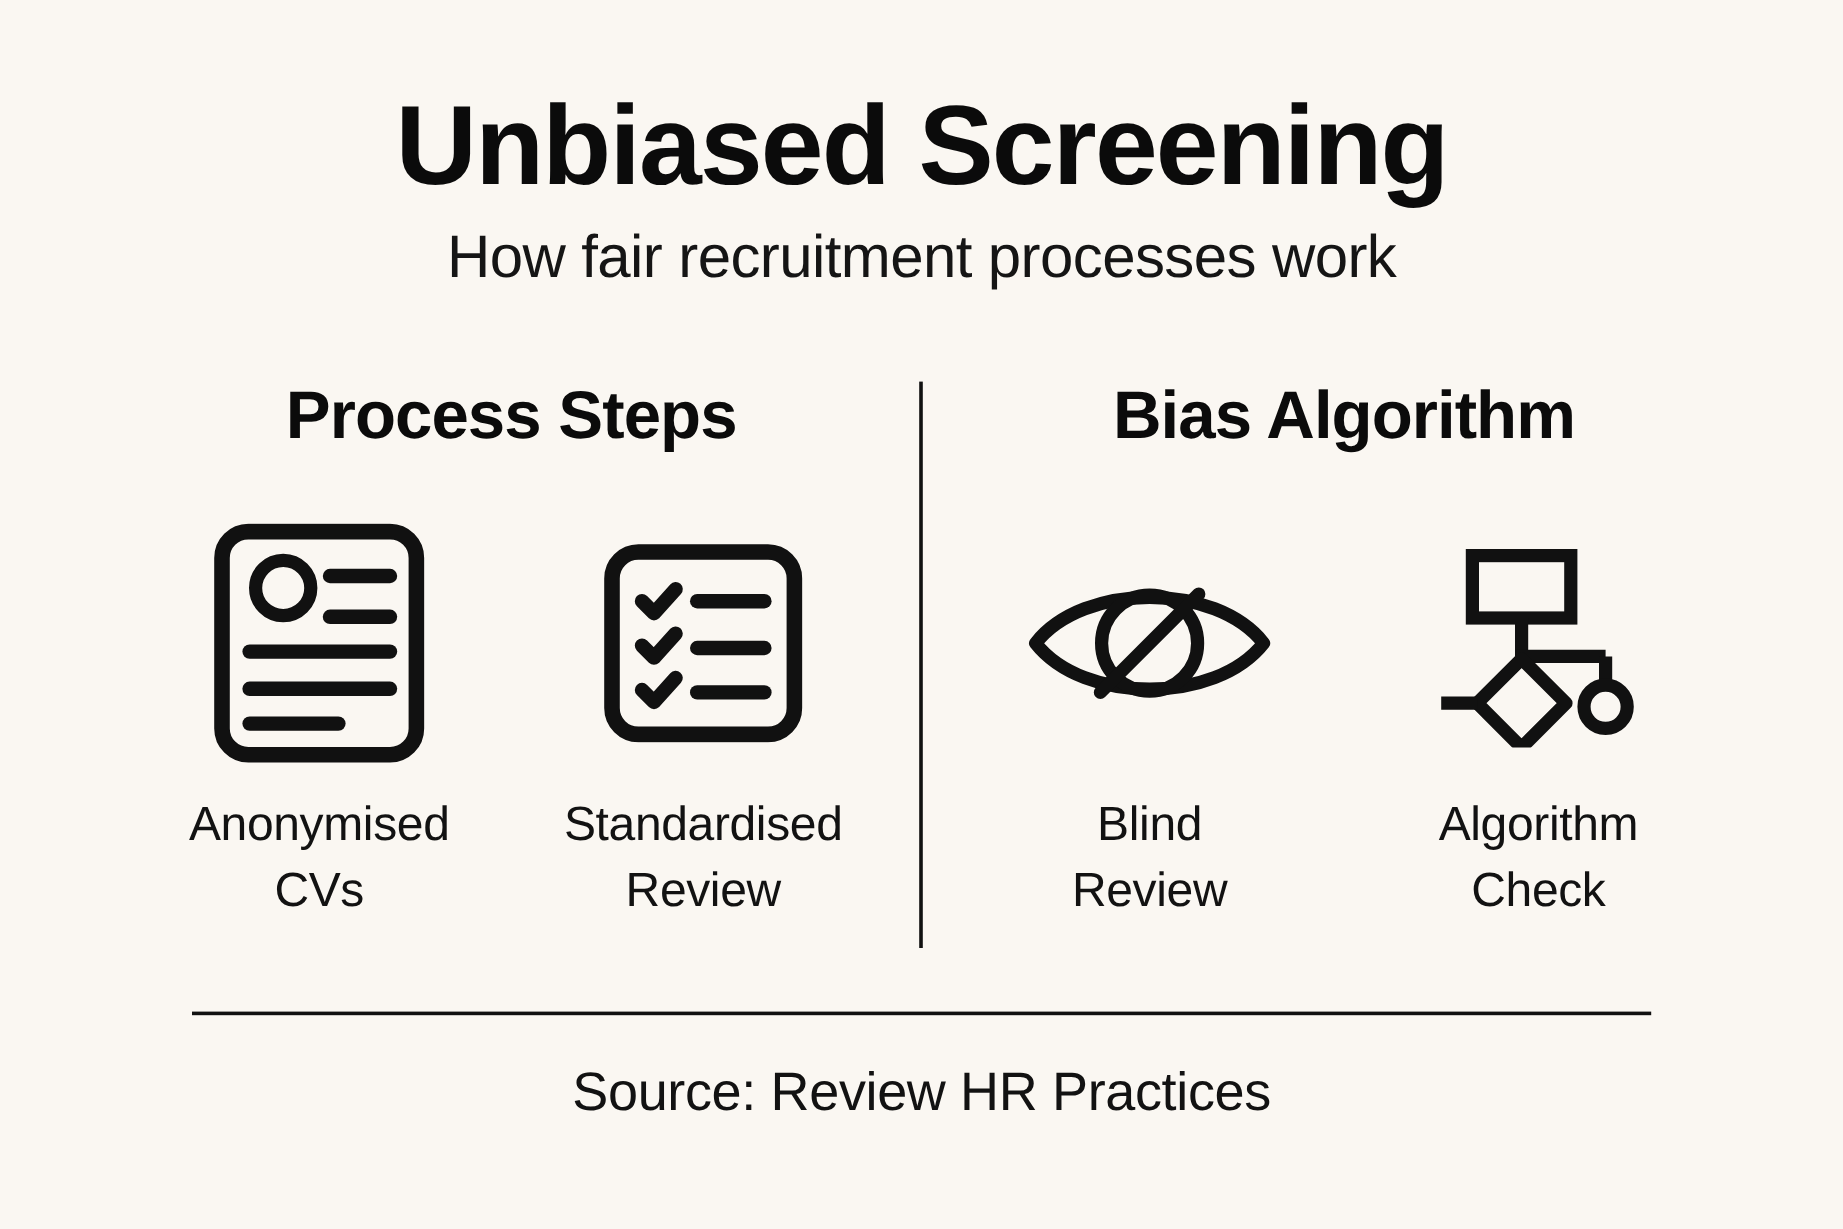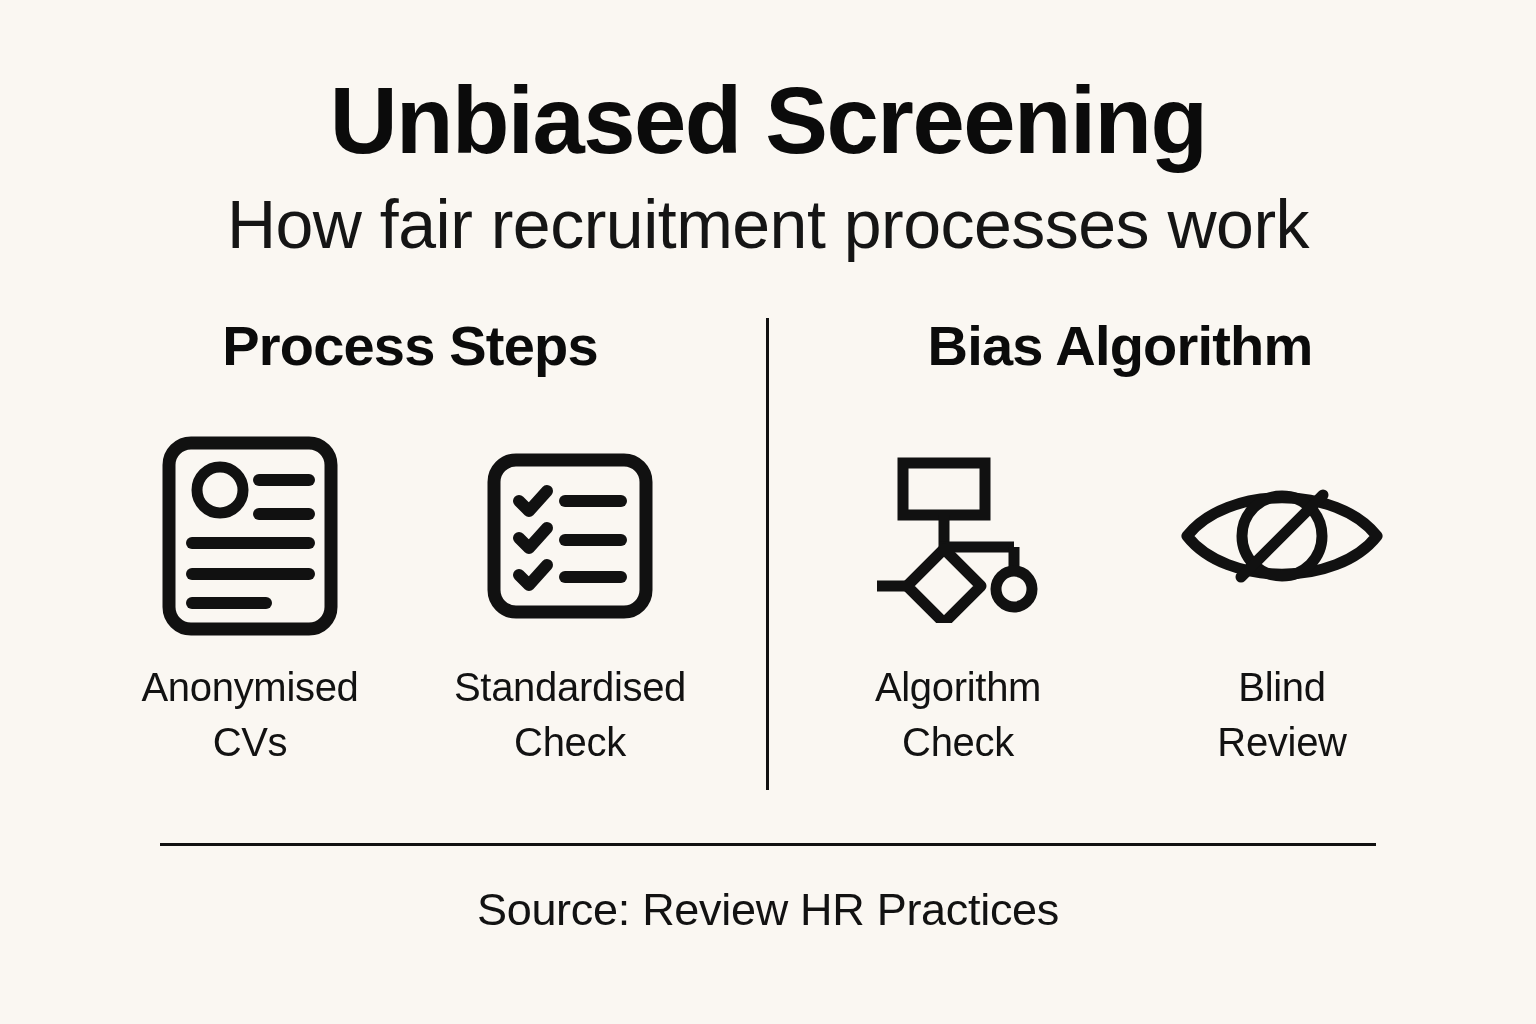--- a/index.html
+++ b/index.html
@@ -32,21 +32,21 @@
   }
   .title {
     font-size: 94px;
     font-weight: 700;
     letter-spacing: -1.5px;
     line-height: 1.05;
     margin: 0;
     color: #0b0b0b;
   }
   .subtitle {
-    font-size: 68px;
+    font-size: 50px;
     font-weight: 400;
     letter-spacing: -0.5px;
     line-height: 1.1;
     margin: 16px 0 0 0;
     color: #151515;
   }
 
   
   .panels {
     position: absolute;
@@ -61,21 +61,21 @@
     top: 0px;
     width: 3px;
     height: 472px;
     background: #111111;
   }
   .panel {
     position: absolute;
     top: 0;
     height: 472px;
   }
-  .panel-left  { left: 80px;  width: 660px; }
+  .panel-left  { left: 96px;  width: 660px; }
   .panel-right { left: 790px; width: 660px; }
 
   .panel-heading {
     font-size: 56px;
     font-weight: 700;
     letter-spacing: -0.8px;
     text-align: center;
     margin: 0;
     line-height: 1;
     color: #0b0b0b;
@@ -174,58 +174,58 @@
               <rect x="7" y="7" width="152" height="152" rx="22" ry="22" stroke="#111111" stroke-width="13"></rect>
               <path d="M32 48 L42 58 L60 38" stroke="#111111" stroke-width="12" stroke-linecap="round" stroke-linejoin="round"></path>
               <path d="M32 85 L42 95 L60 75" stroke="#111111" stroke-width="12" stroke-linecap="round" stroke-linejoin="round"></path>
               <path d="M32 122 L42 132 L60 112" stroke="#111111" stroke-width="12" stroke-linecap="round" stroke-linejoin="round"></path>
               <line x1="78" y1="48" x2="134" y2="48" stroke="#111111" stroke-width="12" stroke-linecap="round"></line>
               <line x1="78" y1="87" x2="134" y2="87" stroke="#111111" stroke-width="12" stroke-linecap="round"></line>
               <line x1="78" y1="124" x2="134" y2="124" stroke="#111111" stroke-width="12" stroke-linecap="round"></line>
             </svg>
           </div>
           <div class="item-label">Standardised
-Check</div>
+Review</div>
         </div>
 
       </div>
     </div>
 
     <div class="panel panel-right">
       <h2 class="panel-heading">Bias Algorithm</h2>
       <div class="items">
+
+        <div class="item">
+          <div class="icon-box">
+            <svg width="206" height="146" viewBox="0 0 206 146" fill="none" xmlns="http://www.w3.org/2000/svg">
+              <path d="M8 73 C48 22, 158 22, 198 73 C158 124, 48 124, 8 73 Z" stroke="#111111" stroke-width="11" stroke-linejoin="round"></path>
+              <circle cx="103" cy="73" r="40" stroke="#111111" stroke-width="11"></circle>
+              <line x1="62" y1="114" x2="144" y2="32" stroke="#111111" stroke-width="11" stroke-linecap="round"></line>
+            </svg>
+          </div>
+          <div class="item-label">Blind
+Review</div>
+        </div>
 
         <div class="item">
           <div class="icon-box">
             <svg width="174" height="174" viewBox="0 0 174 174" fill="none" xmlns="http://www.w3.org/2000/svg">
               <rect x="32" y="14" width="82" height="52" stroke="#111111" stroke-width="11"></rect>
               <line x1="73" y1="66" x2="73" y2="103" stroke="#111111" stroke-width="11"></line>
               <line x1="68" y1="98" x2="143" y2="98" stroke="#111111" stroke-width="11"></line>
               <line x1="143" y1="98" x2="143" y2="122" stroke="#111111" stroke-width="11"></line>
               <circle cx="143" cy="140" r="18" stroke="#111111" stroke-width="11"></circle>
               <path d="M73 100 L110 137 L73 174 L36 137 Z" stroke="#111111" stroke-width="11" stroke-linejoin="round"></path>
               <line x1="6" y1="137" x2="36" y2="137" stroke="#111111" stroke-width="11"></line>
             </svg>
           </div>
           <div class="item-label">Algorithm
 Check</div>
         </div>
 
-        <div class="item">
-          <div class="icon-box">
-            <svg width="206" height="146" viewBox="0 0 206 146" fill="none" xmlns="http://www.w3.org/2000/svg">
-              <path d="M8 73 C48 22, 158 22, 198 73 C158 124, 48 124, 8 73 Z" stroke="#111111" stroke-width="11" stroke-linejoin="round"></path>
-              <circle cx="103" cy="73" r="40" stroke="#111111" stroke-width="11"></circle>
-              <line x1="62" y1="114" x2="144" y2="32" stroke="#111111" stroke-width="11" stroke-linecap="round"></line>
-            </svg>
-          </div>
-          <div class="item-label">Blind
-Review</div>
-        </div>
-
       </div>
     </div>
   </div>
 
   <div class="divider-horizontal"></div>
   <div class="source">Source: Review HR Practices</div>
 
 </div>
 
 </body></html>

